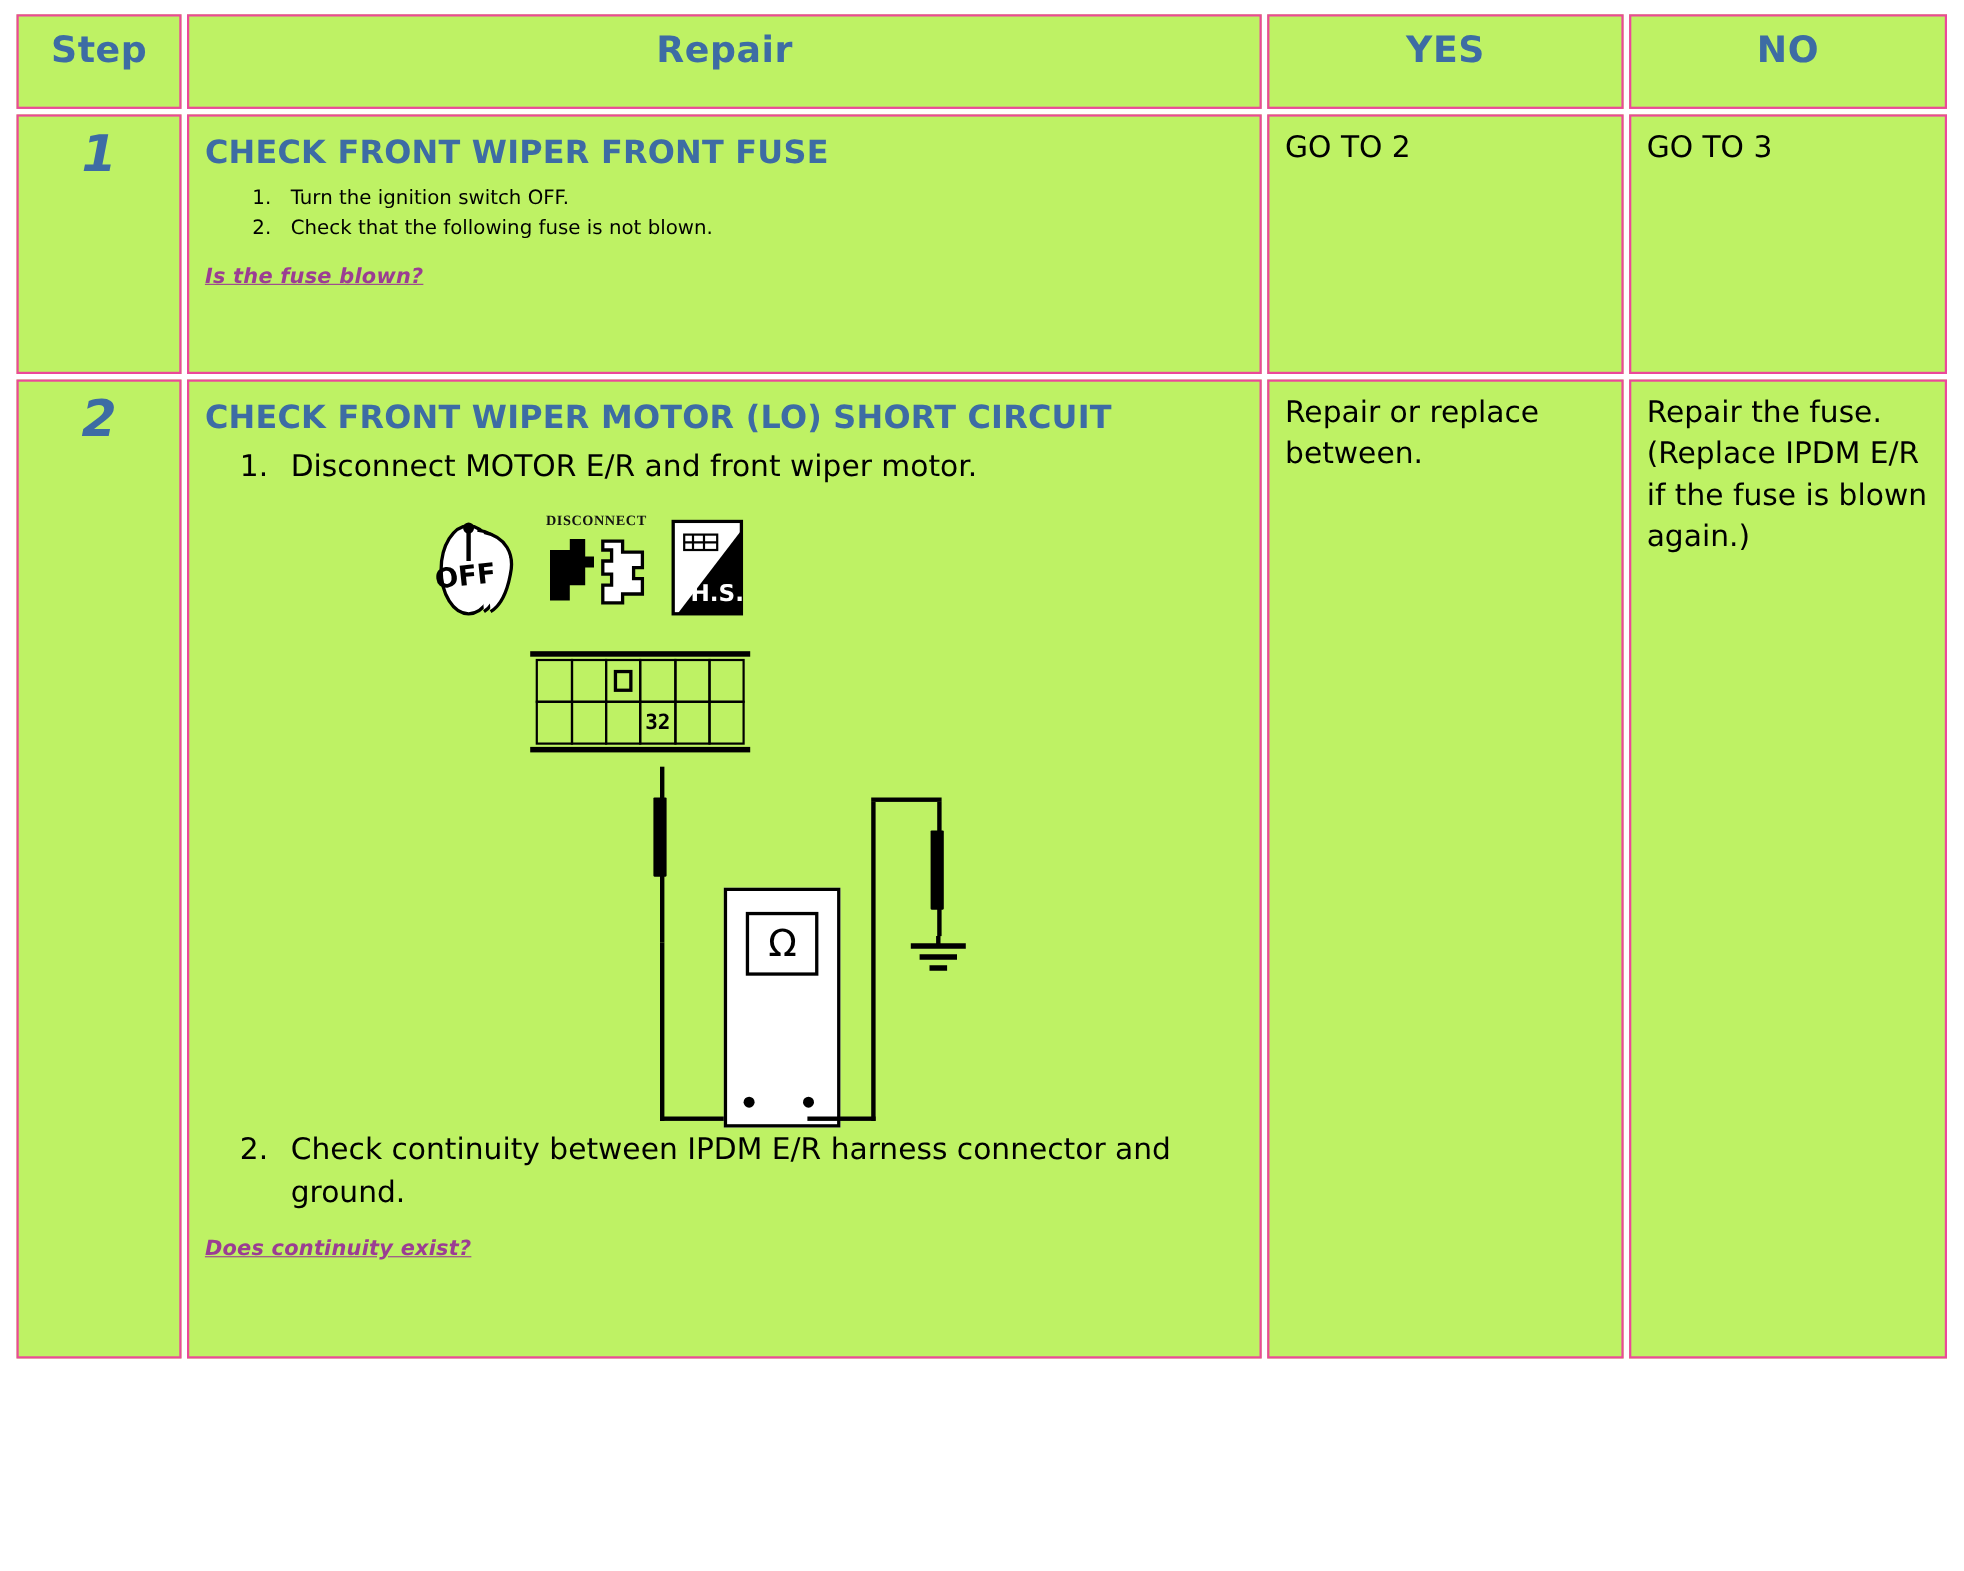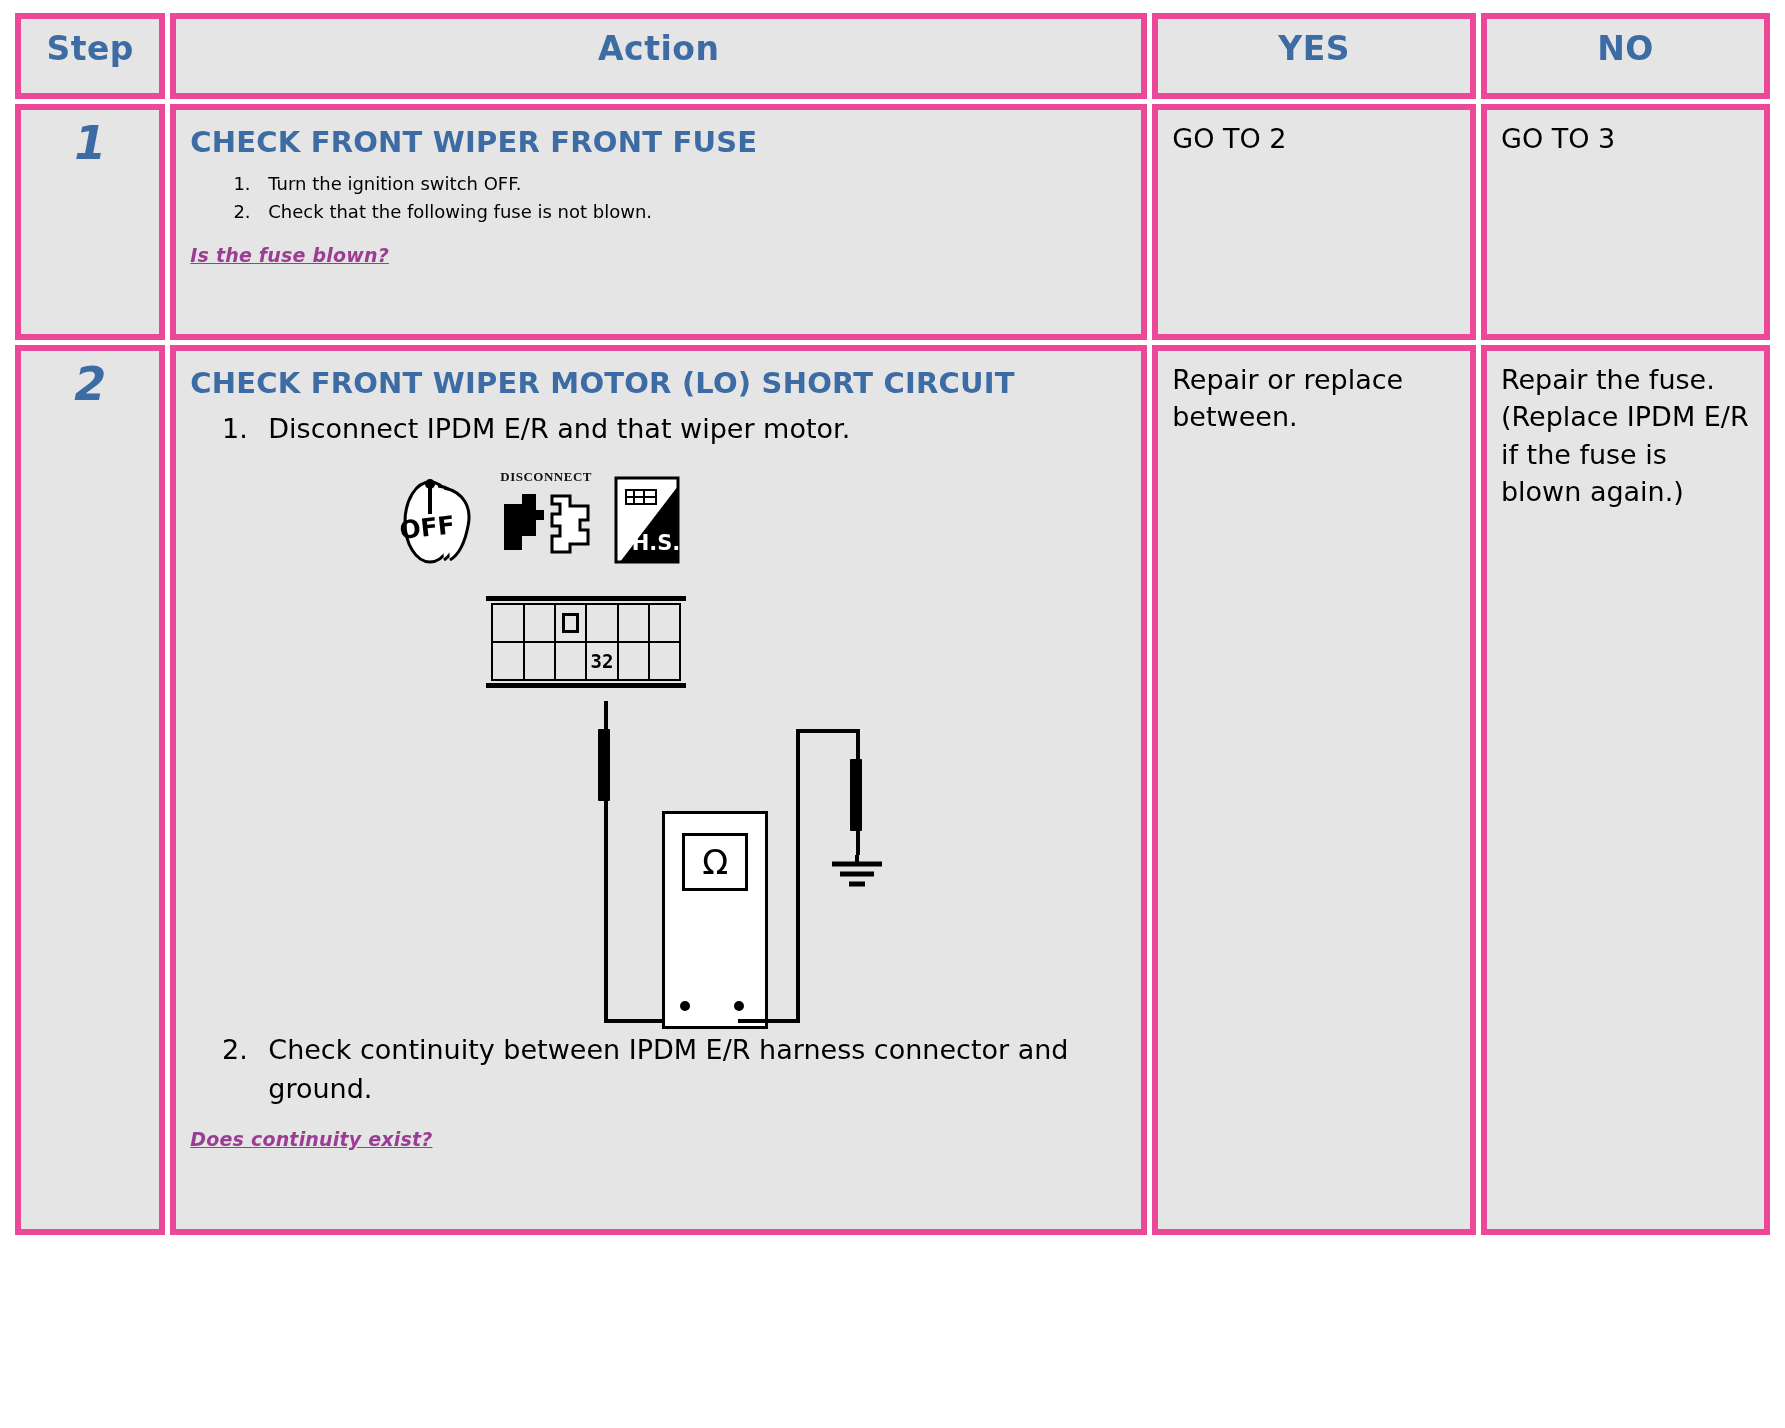--- a/index.html
+++ b/index.html
@@ -22,22 +22,22 @@
     padding: 8px 10px 10px 10px;
   }
   table.diag {
     width: 1765px;
     border-collapse: separate;
     border-spacing: 5px;
     table-layout: fixed;
   }
   table.diag > tbody > tr > td,
   table.diag > tbody > tr > th {
-    border: 6px solid #ec4899;
-    background: #e5e5e5;
+    border: 2px solid #ec4899;
+    background: #bef264;
     vertical-align: top;
     padding: 10px 14px;
     box-sizing: border-box;
   }
   col.c-step { width: 130px; }
   col.c-action { width: 845px; }
   col.c-yes { width: 280px; }
   col.c-no { width: 250px; }
 
   th.hdr {
@@ -218,21 +218,21 @@
   <table class="diag">
     <colgroup>
       <col class="c-step">
       <col class="c-action">
       <col class="c-yes">
       <col class="c-no">
     </colgroup>
     <tbody>
       <tr>
         <th class="hdr">Step</th>
-        <th class="hdr">Action</th>
+        <th class="hdr">Repair</th>
         <th class="hdr">YES</th>
         <th class="hdr">NO</th>
       </tr>
 
       <tr class="r1">
         <td class="stepcell">
           <div class="stepnum">1</div>
         </td>
         <td>
           <div class="act-title">CHECK FRONT WIPER FRONT FUSE</div>
@@ -247,21 +247,21 @@
       </tr>
 
       <tr class="r2">
         <td class="stepcell">
           <div class="stepnum">2</div>
         </td>
         <td>
           <div class="act-title">CHECK FRONT WIPER MOTOR (LO) SHORT CIRCUIT</div>
 
           <ol class="steps2">
-            <li>Disconnect IPDM E/R and that wiper motor.</li>
+            <li>Disconnect MOTOR E/R and front wiper motor.</li>
           </ol>
 
           <div class="icon-strip">
 
             <div class="icon-off">
               <svg width="84" height="92" viewBox="0 0 84 92" aria-hidden="true">
                 <ellipse cx="30" cy="48" rx="25" ry="40" fill="#fff" stroke="#000" stroke-width="3"></ellipse>
                 <path d="M38 12 C58 14 62 30 60 46 C58 62 56 78 44 86" fill="#fff" stroke="#000" stroke-width="3"></path>
                 <path d="M44 14 C64 18 72 34 68 52 C65 68 60 80 50 86" fill="#fff" stroke="#000" stroke-width="3"></path>
                 <line x1="30" y1="10" x2="30" y2="40" stroke="#000" stroke-width="4"></line>

